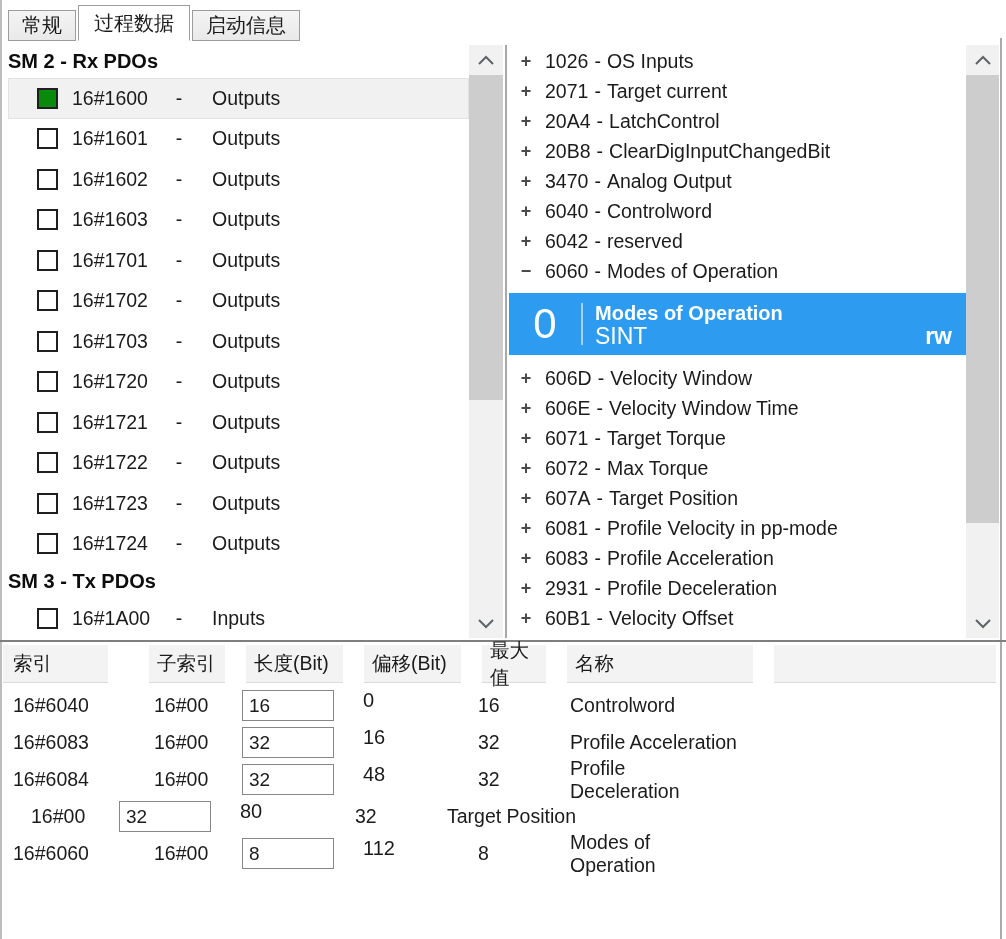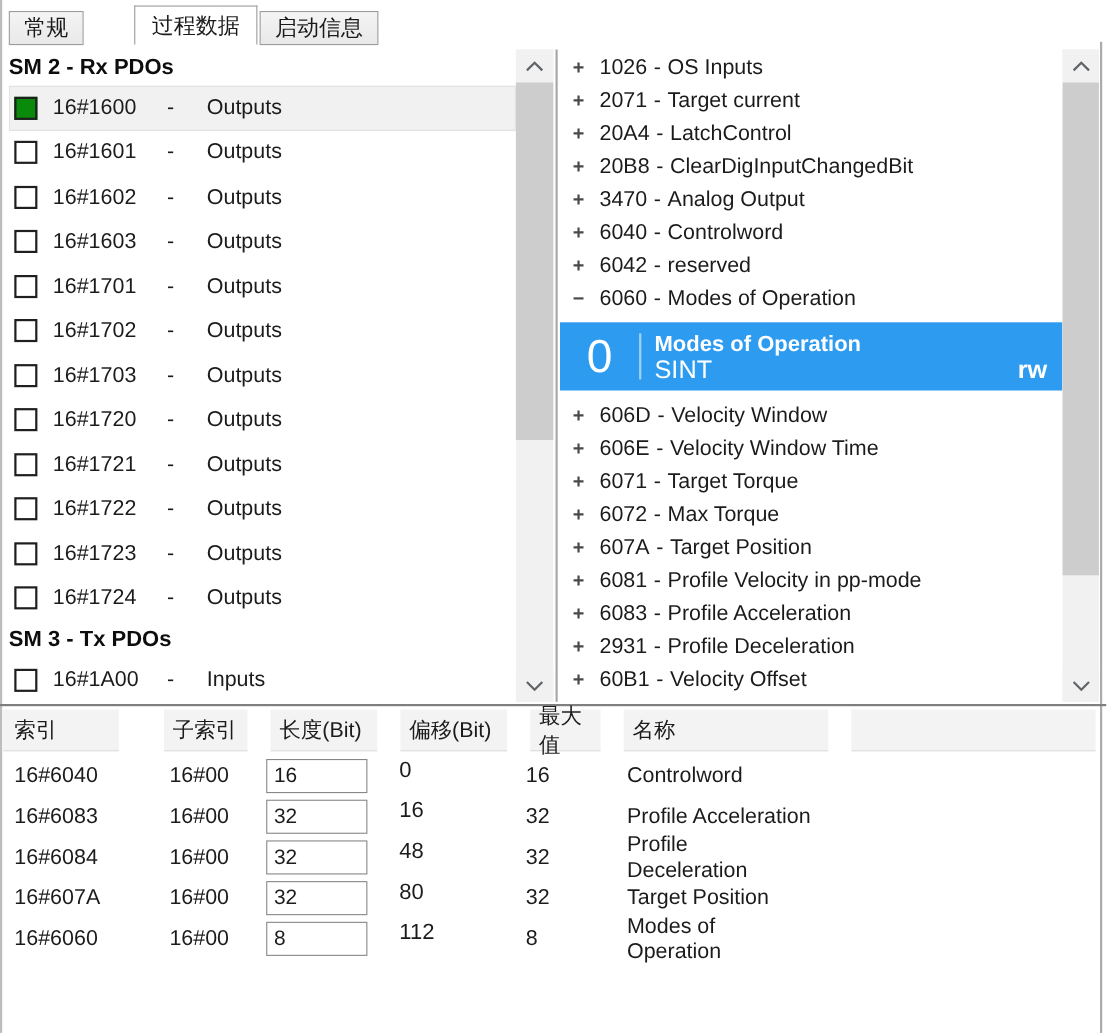--- a/index.html
+++ b/index.html
@@ -8,27 +8,27 @@
   .window { position:relative; width:1006px; height:939px; background:#fff; overflow:hidden; }
 
   
   .edge-left  { position:absolute; left:0; top:0; width:2px; height:939px; background:#bdbdbd; }
   .edge-right { position:absolute; left:1000px; top:38px; width:2px; height:901px; background:#ababab; }
 
   
   .tabbar { position:absolute; left:8px; top:5px; height:36px; display:flex; align-items:flex-end; z-index:3; }
   .tab { height:31px; display:flex; align-items:center; padding:0 13px; font-size:20px;
          background:linear-gradient(#f4f4f4,#e9e9e9); border:1px solid #9c9c9c; margin-right:2px; cursor:default; }
-  .tab.active { height:36px; background:#fff; border-bottom:1px solid #fff; padding:0 15px;margin-left:44px; }
+  .tab.active { height:36px; background:#fff; border-bottom:1px solid #fff; padding:0 15px; }
 
   
   .pdo-panel { position:absolute; left:8px; top:45px; width:461px; height:593px; overflow:hidden; }
   .section-heading { height:33px; display:flex; align-items:center; font-weight:bold; font-size:20px; color:#0d0d0d; }
   .section-heading.sm3 { height:34px; }
-  .pdo-row { height:40.5px; display:flex; align-items:center; padding-left:4px; border:1px solid transparent; }
+  .pdo-row { height:40.5px; display:flex; align-items:center; padding-left:28px; border:1px solid transparent; }
   .pdo-row.selected { background:#f1f1f1; border:1px solid #e2e2e2; }
   .checkbox { width:21px; height:21px; border:2px solid #1f1f1f; background:#fff; flex:0 0 21px; }
   .checkbox.on { background:#0a8a0a; }
   .pdo-id   { margin-left:14px; width:88px; font-size:19.5px; }
   .pdo-dash { width:10px; margin:0 14px; text-align:center; font-size:19.5px; }
   .pdo-name { margin-left:14px; font-size:19.5px; }
 
   
   .sb { position:absolute; top:45px; width:34px; height:593px; background:#f1f1f1; }
   .sb.left  { left:469px; }
@@ -365,21 +365,20 @@
     <div class="td c2">16#00</div>
     <div class="td c3">
       <input class="len-input" value="32" style="">
     </div>
     <div class="td c4 offset">48</div>
     <div class="td c5">32</div>
     <div class="td c6 name">Profile Deceleration</div>
     <div class="td c7"></div>
   </div>
         <div class="tr">
-    <div class="td c1" style="padding-left:10px;">16#607A</div>
     <div class="td c2">16#00</div>
     <div class="td c3">
       <input class="len-input" value="32" style="">
     </div>
     <div class="td c4 offset">80</div>
     <div class="td c5">32</div>
     <div class="td c6 name">Target Position</div>
     <div class="td c7"></div>
   </div>
         <div class="tr">

